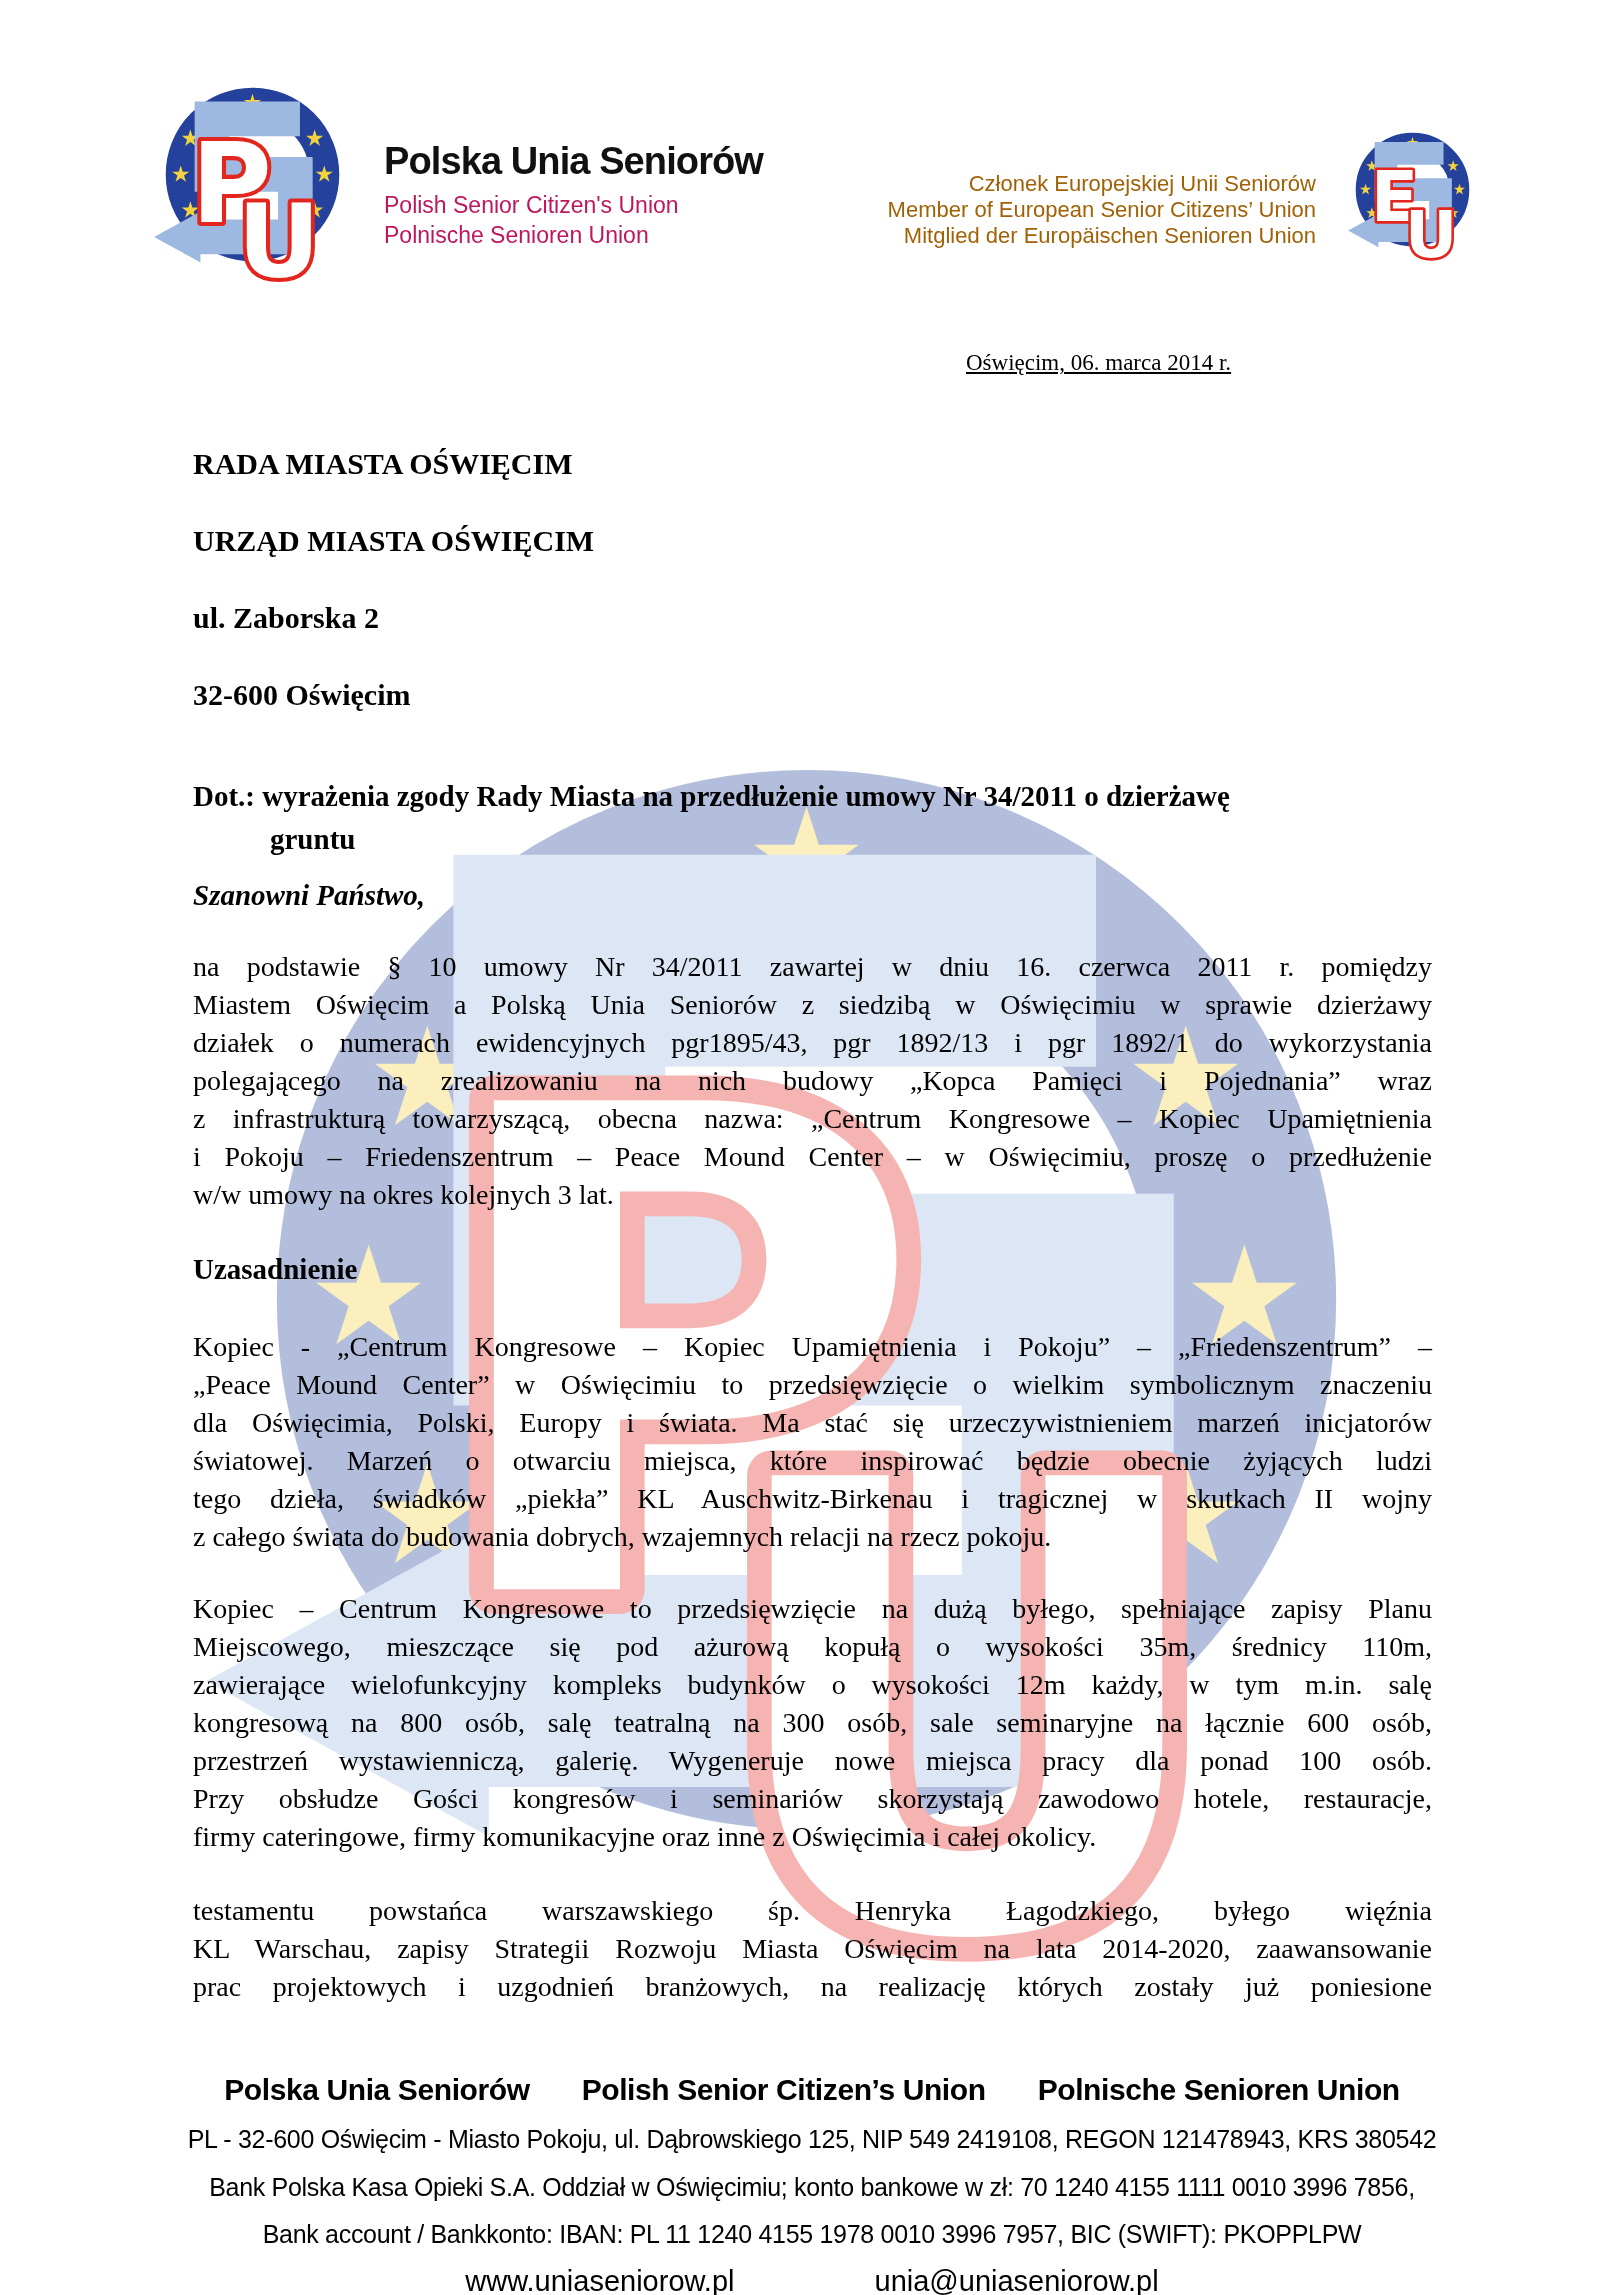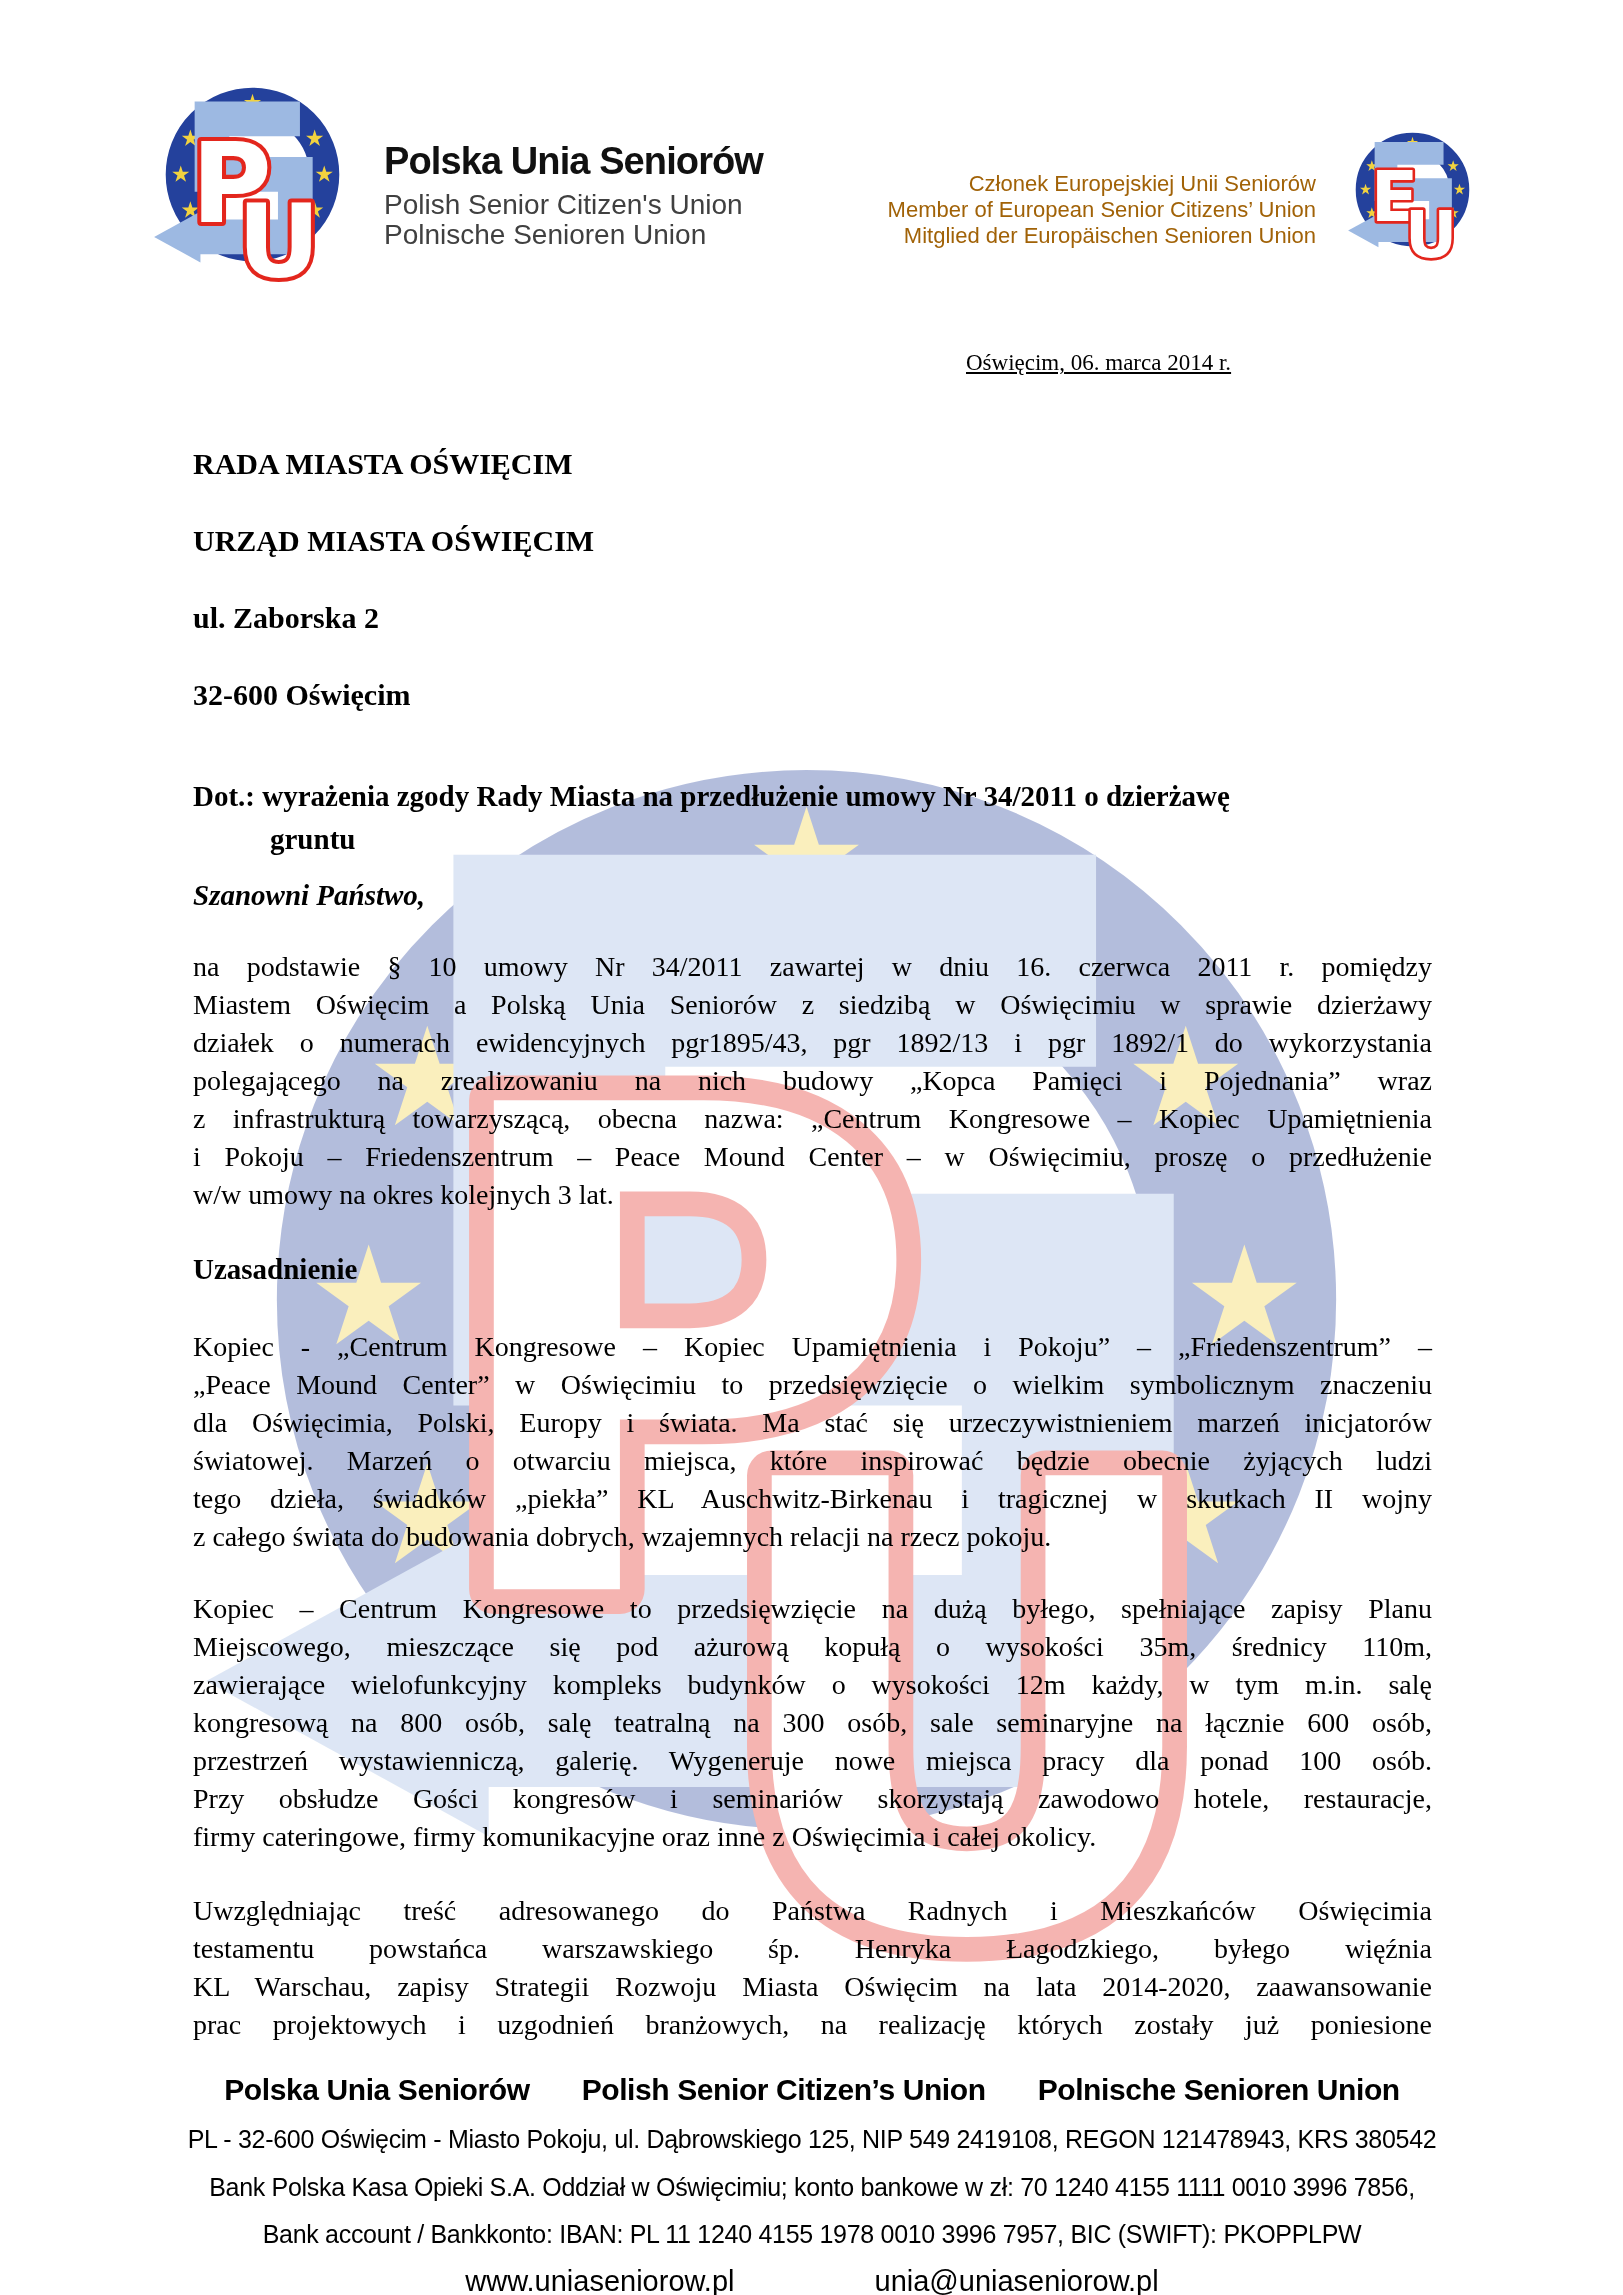--- a/index.html
+++ b/index.html
@@ -6,21 +6,21 @@
   body{
     width:1624px;height:2295px;position:relative;background:#ffffff;
     font-family:"Liberation Serif",serif;color:#000;overflow:hidden;
   }
   .abs{position:absolute;}
 
   
   .logo-left{left:131px;top:68px;width:243px;height:229px;}
   .org-block{left:384px;top:140px;width:523px;font-family:"Liberation Sans",sans-serif;}
   .org-title{font-size:38px;font-weight:bold;letter-spacing:-0.9px;color:#111;}
-  .org-sub{font-size:28px;line-height:30px;color:#404040;margin-top:7px;}
+  .org-sub{font-size:23px;line-height:30px;color:#be185d;margin-top:7px;}
   .member-block{left:838px;top:171px;width:478px;text-align:right;
     font-family:"Liberation Sans",sans-serif;font-size:22px;line-height:26px;color:#a16207;}
   .logo-right{left:1333px;top:120px;width:159px;height:154px;}
 
   
   .date-line{left:966px;top:350px;font-size:23px;text-decoration:underline;}
   .addressee{left:193px;top:425px;font-size:30px;font-weight:bold;line-height:77px;}
   .subject{left:193px;top:775px;width:1248px;font-size:29px;font-weight:bold;line-height:43px;}
   .subject .cont{padding-left:77px;}
   .salutation{left:193px;top:879px;font-size:29px;font-weight:bold;font-style:italic;}
@@ -182,21 +182,20 @@
     <div class="line">Kopiec – Centrum Kongresowe to przedsięwzięcie na dużą byłego, spełniające zapisy Planu</div>
     <div class="line">Miejscowego, mieszczące się pod ażurową kopułą o wysokości 35m, średnicy 110m,</div>
     <div class="line">zawierające wielofunkcyjny kompleks budynków o wysokości 12m każdy, w tym m.in. salę</div>
     <div class="line">kongresową na 800 osób, salę teatralną na 300 osób, sale seminaryjne na łącznie 600 osób,</div>
     <div class="line">przestrzeń wystawienniczą, galerię. Wygeneruje nowe miejsca pracy dla ponad 100 osób.</div>
     <div class="line">Przy obsłudze Gości kongresów i seminariów skorzystają zawodowo hotele, restauracje,</div>
     <div class="line last">firmy cateringowe, firmy komunikacyjne oraz inne z Oświęcimia i całej okolicy.</div>
   </div>
 
 <div class="abs para p4">
-    <div class="line">Uwzględniając treść adresowanego do Państwa Radnych i Mieszkańców Oświęcimia</div>
     <div class="line">testamentu powstańca warszawskiego śp. Henryka Łagodzkiego, byłego więźnia</div>
     <div class="line">KL Warschau, zapisy Strategii Rozwoju Miasta Oświęcim na lata 2014-2020, zaawansowanie</div>
     <div class="line">prac projektowych i uzgodnień branżowych, na realizację których zostały już poniesione</div>
   </div>
 
 <div class="abs footer">
   <div class="footer-orgs">
     <span>Polska Unia Seniorów</span>
     <span>Polish Senior Citizen’s Union</span>
     <span>Polnische Senioren Union</span>

